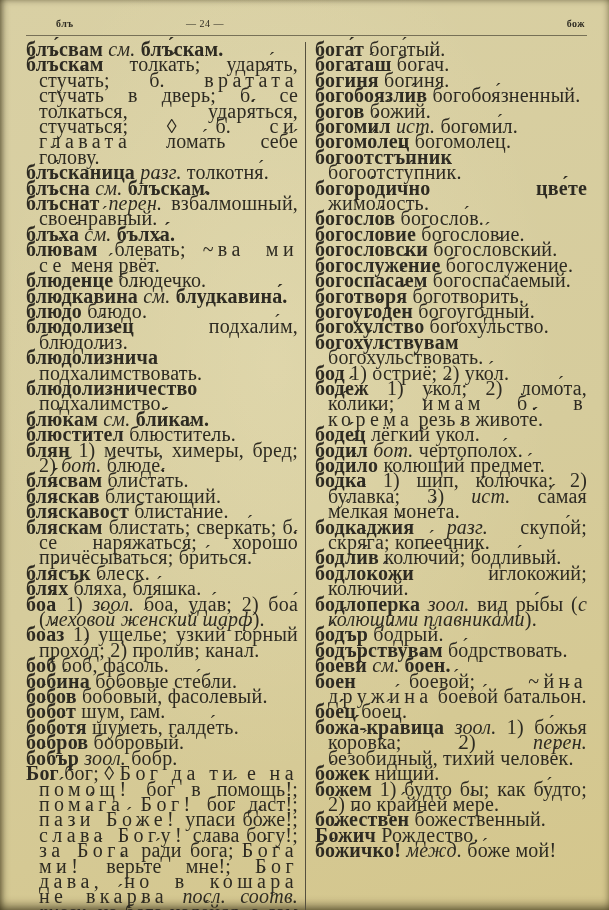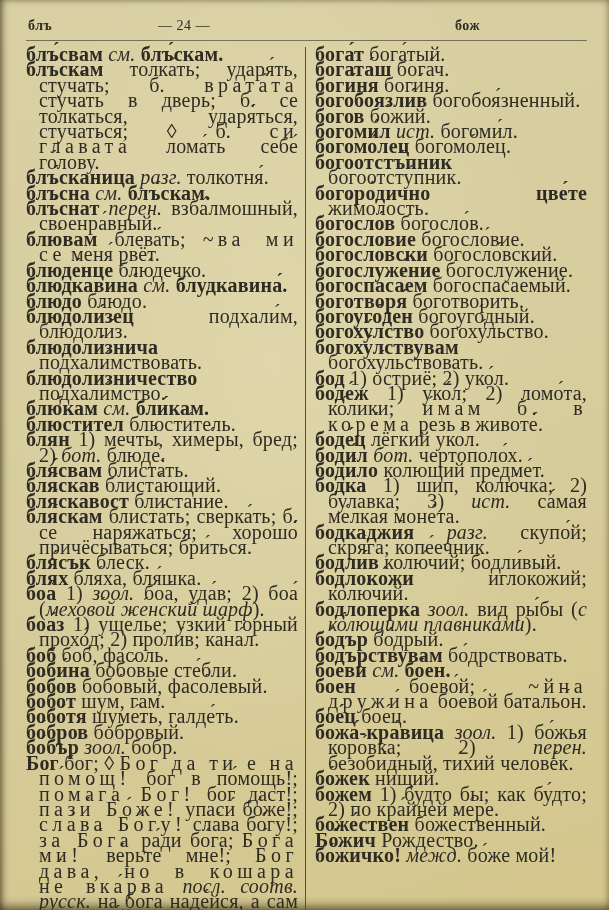--- a/index.html
+++ b/index.html
@@ -18,27 +18,28 @@
       inset -4px 0 6px -3px rgba(45,38,14,0.30),
       inset 0 5px 6px -4px rgba(45,38,14,0.25);
   }
   .page {
     padding: 14px 22px 0 26px;
   }
   .header {
     display: flex;
     align-items: baseline;
     font-weight: bold;
-    font-size: 14px;
+    font-size: 10px;
     letter-spacing: 0.5px;
     padding: 4px 2px 6px 2px;
+    margin-left: 28px;
   }
   .header .left  { width: 130px; text-align: left; }
   .header .center{ flex: 1; text-align: left; font-weight: normal; }
-  .header .right { width: 130px; text-align: left; }
+  .header .right { width: 130px; text-align: right; }
   .header-rule {
     border: none;
     border-top: 1.2px solid #55503e;
     margin: 0 0 6px 0;
     opacity: 0.75;
   }
   .columns {
     display: flex;
     align-items: stretch;
   }
@@ -74,20 +75,21 @@
 
   <hr class="header-rule">
 
   <div class="columns">
     <div class="col col-left" id="col-left">
         <p class="entry"><span class="h">блъ́свам </span><span class="i">см.</span><span class="b"> блъ́скам.</span></p>
         <p class="entry"><span class="h">блъ́скам </span><span>толка́ть; ударя́ть, стуча́ть; б. </span><span class="s">врата́та</span><span> стуча́ть в дверь; б. се толка́ться, ударя́ться, стуча́ться; ◊ б. </span><span class="s">си глава́та</span><span> лома́ть себе́ го́лову.</span></p>
         <p class="entry"><span class="h">блъ́сканица </span><span class="i">разг.</span><span> толкотня́.</span></p>
         <p class="entry"><span class="h">блъ́сна </span><span class="i">см.</span><span class="b"> блъ́скам.</span></p>
         <p class="entry"><span class="h">блъ́снат </span><span class="i">перен.</span><span> взба́лмошный, своенра́вный.</span></p>
+        <p class="entry"><span class="h">блъха́ </span><span class="i">см.</span><span class="b"> бълха́.</span></p>
         <p class="entry"><span class="h">блю́вам </span><span>блева́ть; </span><span class="s">~ва ми се</span><span> меня́ рвёт.</span></p>
         <p class="entry"><span class="h">блюде́нце </span><span>блю́дечко.</span></p>
         <p class="entry"><span class="h">блюдкавина́ </span><span class="i">см.</span><span class="b"> блудкавина́.</span></p>
         <p class="entry"><span class="h">блю́до </span><span>блю́до.</span></p>
         <p class="entry"><span class="h">блюдоли́зец </span><span>подхали́м, блюдоли́з.</span></p>
         <p class="entry"><span class="h">блюдоли́знича </span><span>подхали́мствовать.</span></p>
         <p class="entry"><span class="h">блюдоли́зничество </span><span>подхали́мство.</span></p>
         <p class="entry"><span class="h">блю́кам </span><span class="i">см.</span><span class="b"> бли́кам.</span></p>
         <p class="entry"><span class="h">блюсти́тел </span><span>блюсти́тель.</span></p>
         <p class="entry"><span class="h">блян </span><span>1) мечты́, химе́ры, бред; 2) </span><span class="i">бот.</span><span> блюде́.</span></p>

